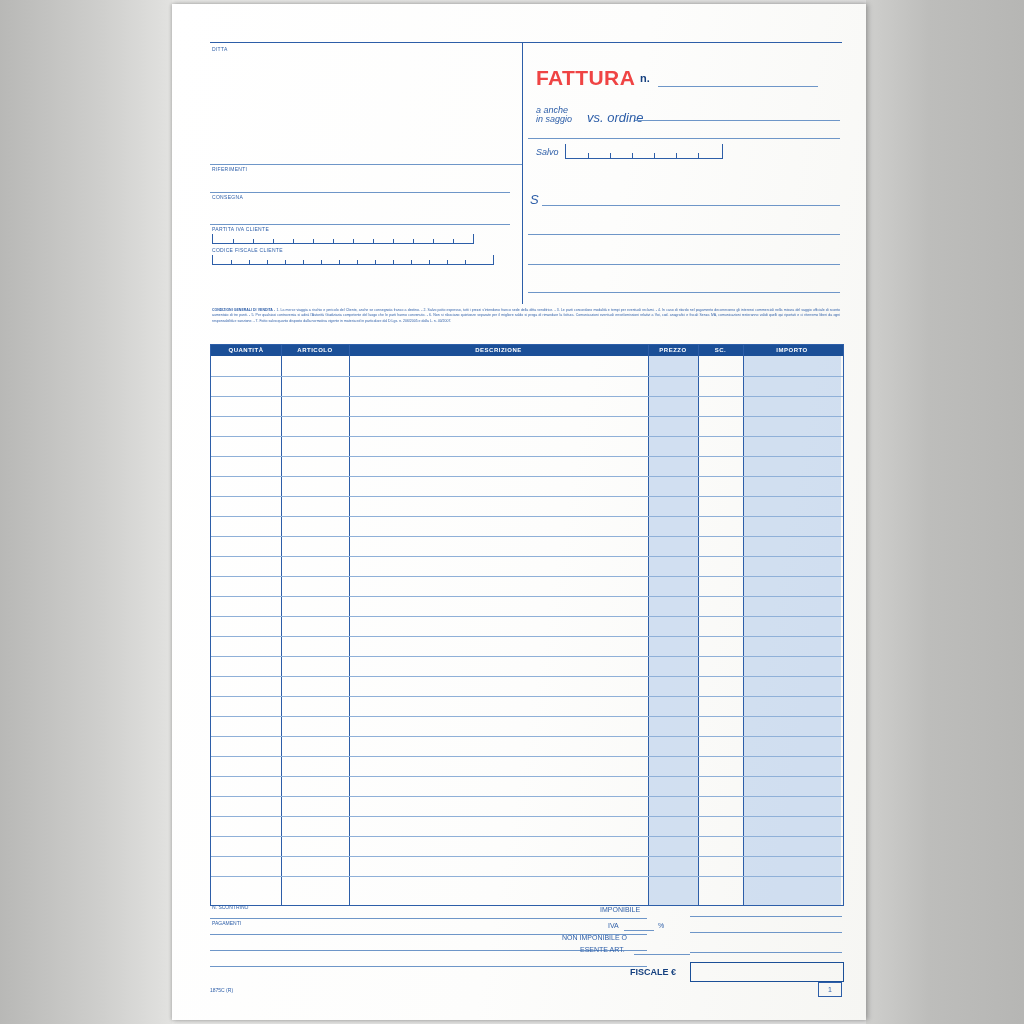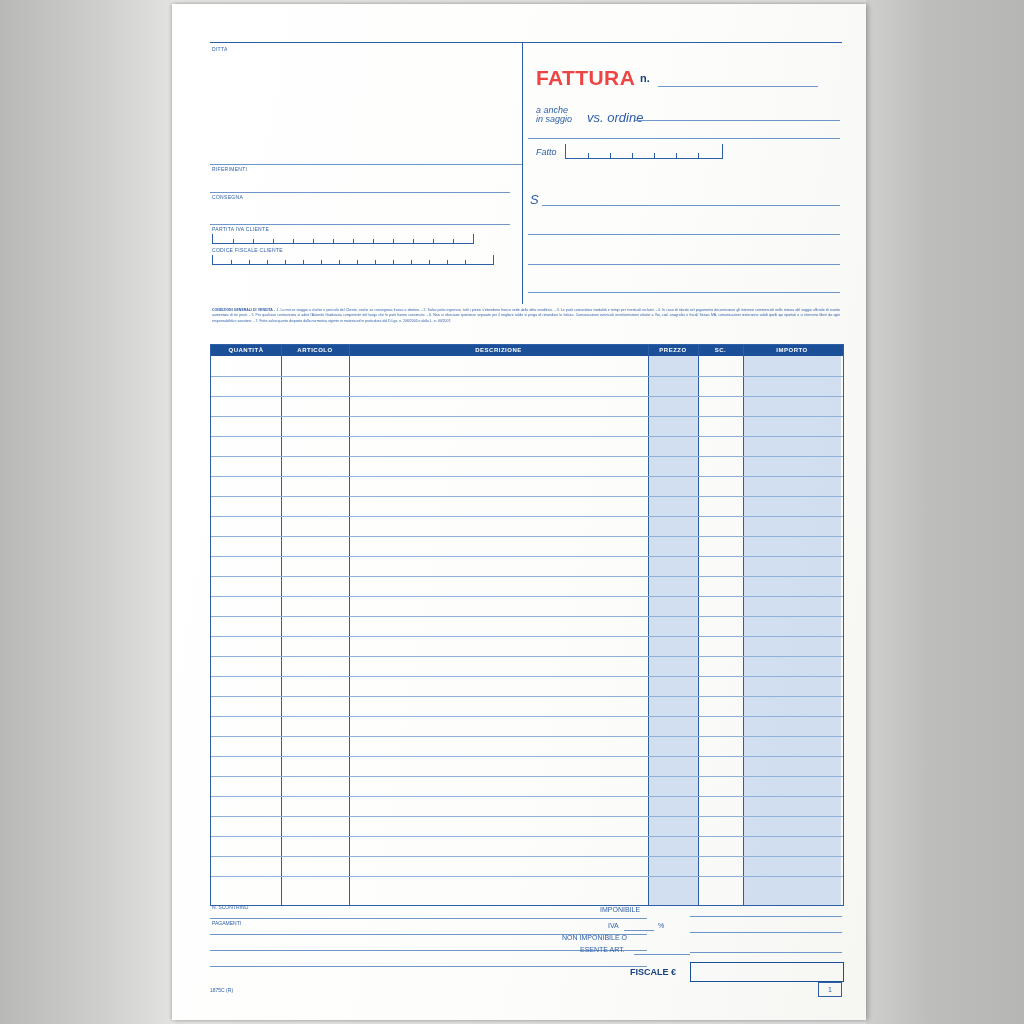--- a/index.html
+++ b/index.html
@@ -143,21 +143,21 @@
         <div id="fatt">FATTURA</div>
         <div id="fattn">n.</div>
         <div class="lnthin" style="left:448px;top:44px;width:160px;"></div>
 
         <div id="saldo">a anche</div>
         <div id="conto">in saggio</div>
         <div id="vsordine">vs. ordine</div>
         <div class="lnthin" style="left:425px;top:78px;width:205px;"></div>
         <div class="lnthin" style="left:318px;top:96px;width:312px;"></div>
 
-        <div id="dataLbl">Fatto</div>
+        <div id="dataLbl">Salvo</div>
         <div class="comb" style="left:355px;top:102px;width:156px;height:14px;">
           <div class="combtick" style="left:22px;height:5px;top:9px;"></div>
           <div class="combtick" style="left:44px;height:5px;top:9px;"></div>
           <div class="combtick" style="left:66px;height:5px;top:9px;"></div>
           <div class="combtick" style="left:88px;height:5px;top:9px;"></div>
           <div class="combtick" style="left:110px;height:5px;top:9px;"></div>
           <div class="combtick" style="left:132px;height:5px;top:9px;"></div>
         </div>
 
         <div id="sLbl">S</div>

